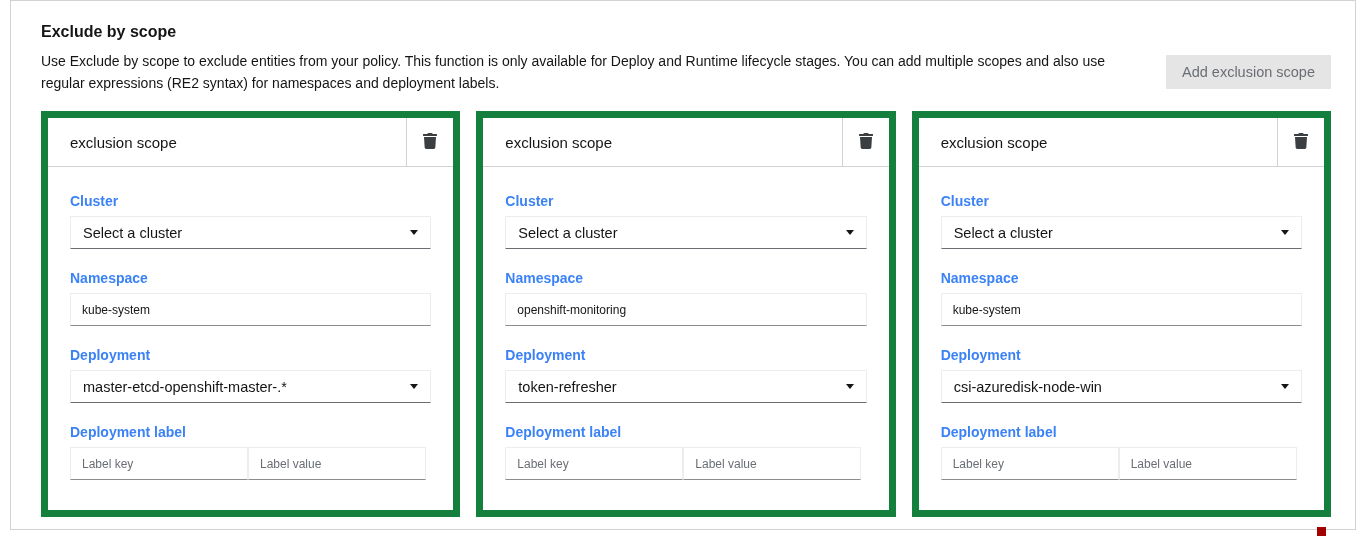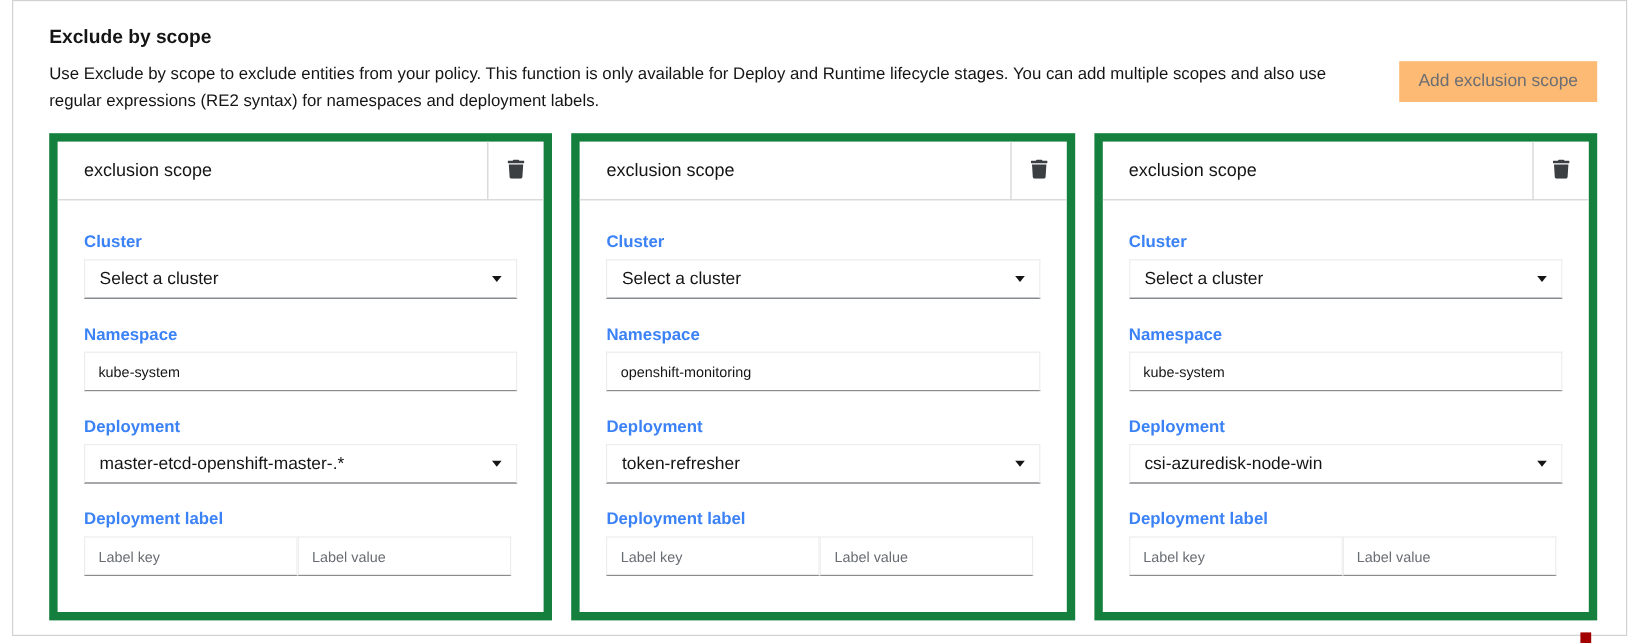--- a/index.html
+++ b/index.html
@@ -16,43 +16,43 @@
     position: absolute;
     left: 10px; top: 0;
     width: 1346px; height: 530px;
     border: 1px solid #d2d2d2;
     background: #fff;
     padding: 20px 24px 0 20px;
   }
   .top-row {
     display: flex;
     justify-content: space-between;
-    align-items: center;
+    align-items: flex-start;
   }
   .page-title {
     font-size: 16px;
     font-weight: 700;
     margin: 2px 0 10px 10px;
   }
   .intro { flex: 1; }
   .description {
     font-size: 14px;
     line-height: 1.55;
     max-width: 1068px;
     margin-left: 10px;
     color: #151515;
   }
   .add-btn {
-    background: #fdba74;
+    background: #e5e5e5;
     color: #6a6e73;
     border: none;
     font-family: inherit;
     font-size: 14.5px;
     padding: 9px 16px;
-    margin-top: 21px;
+    margin-top: 34px;
     white-space: nowrap;
     cursor: pointer;
   }
   .cards {
     display: flex;
     gap: 16px;
     margin-top: 17px;
     margin-left: 10px;
     margin-right: 0;
   }

